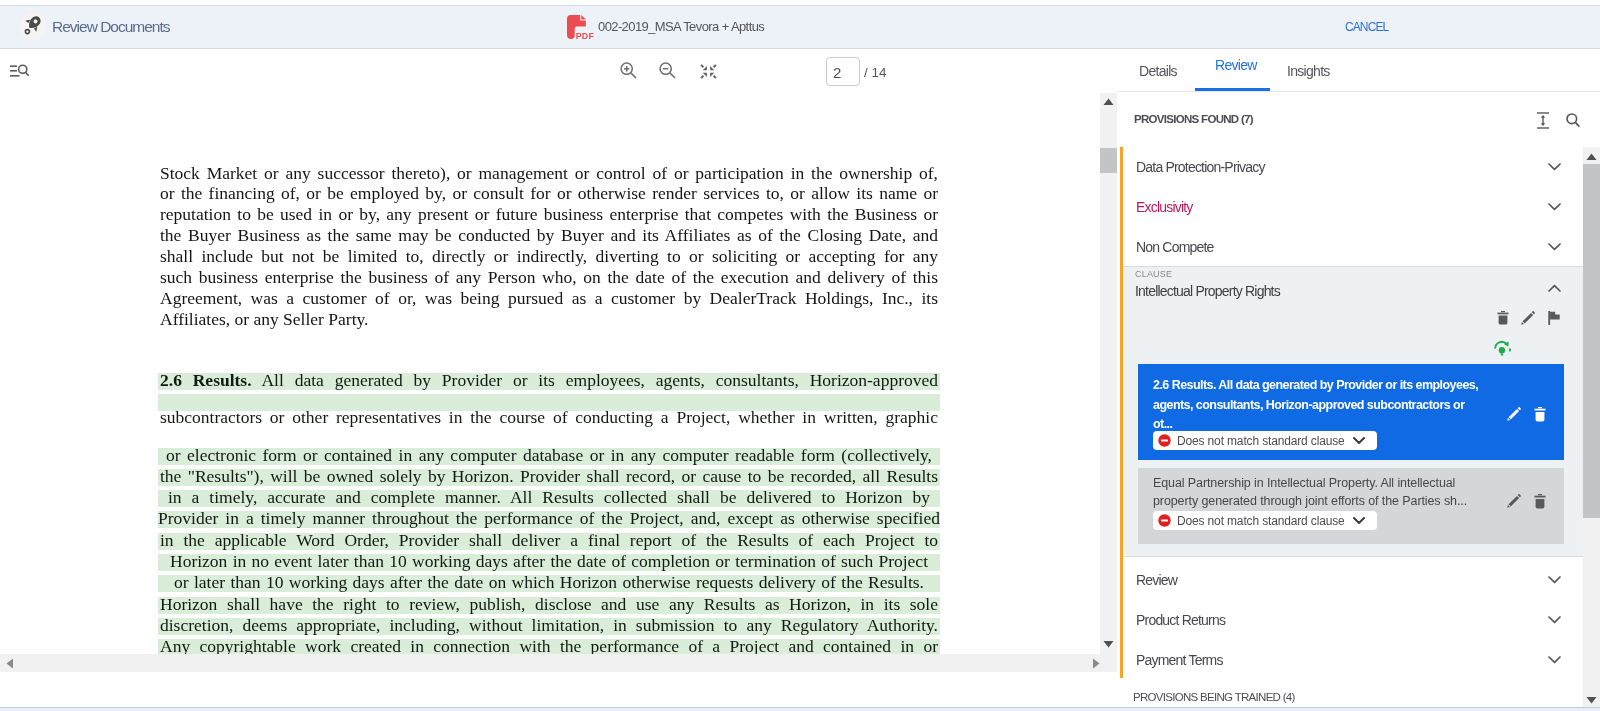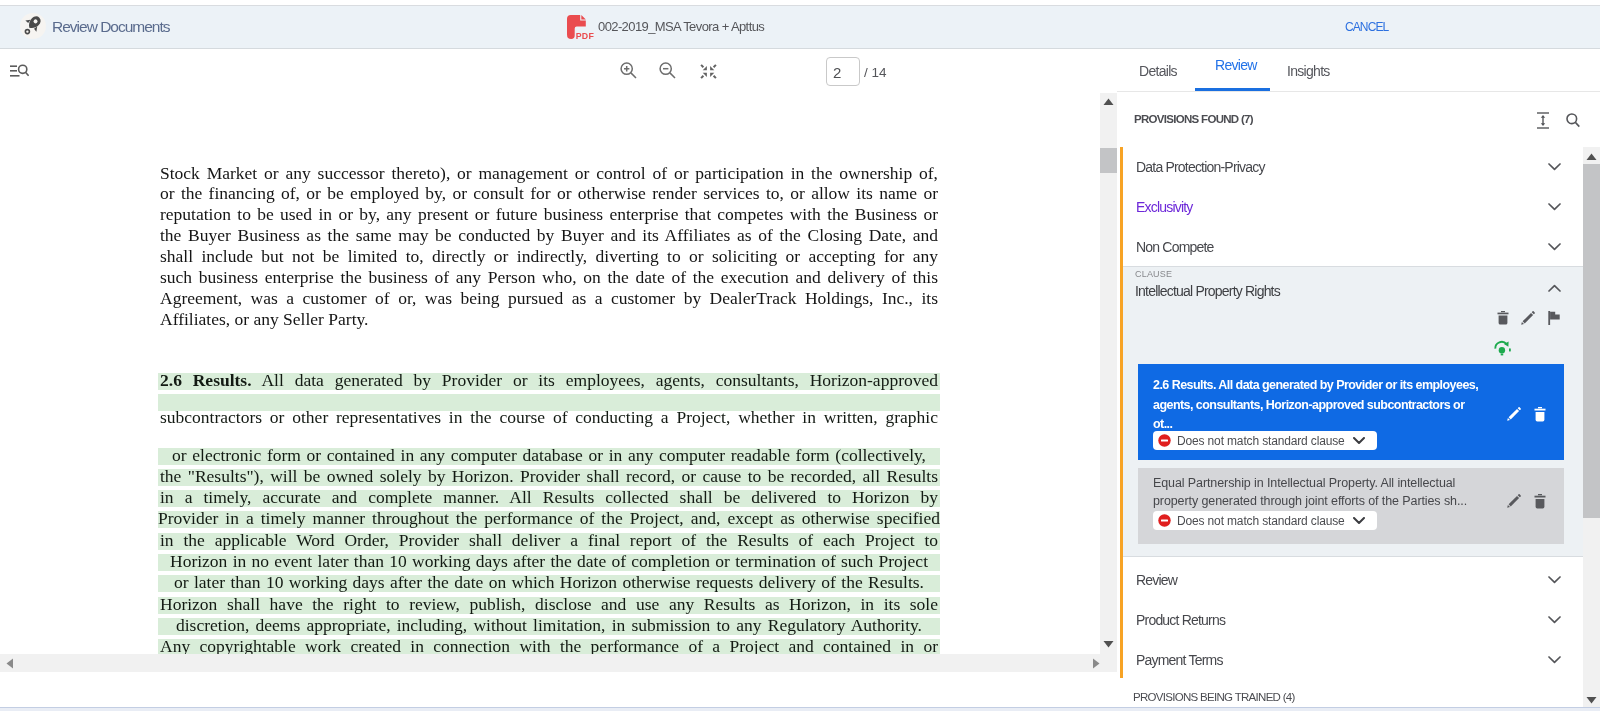--- a/index.html
+++ b/index.html
@@ -86,29 +86,29 @@
 <div style="text-align:justify;text-align-last:justify">reputation to be used in or by, any present or future business enterprise that competes with the Business or</div>
 <div style="text-align:justify;text-align-last:justify">the Buyer Business as the same may be conducted by Buyer and its Affiliates as of the Closing Date, and</div>
 <div style="text-align:justify;text-align-last:justify">shall include but not be limited to, directly or indirectly, diverting to or soliciting or accepting for any</div>
 <div style="text-align:justify;text-align-last:justify">such business enterprise the business of any Person who, on the date of the execution and delivery of this</div>
 <div style="text-align:justify;text-align-last:justify">Agreement, was a customer of or, was being pursued as a customer by DealerTrack Holdings, Inc., its</div>
 <div>Affiliates, or any Seller Party.</div>
 </div>
 <div id="para2" class="abs ser" style="left:158px;top:370px;width:782px;height:286px;overflow:hidden;font-size:17.5px;line-height:21.3px;color:#131a13">
 <div style="background:linear-gradient(180deg,rgba(0,0,0,0) 0 2.8px,#d9edd9 2.8px 19.8px,rgba(0,0,0,0) 19.8px);padding:0 2px;text-align:justify;text-align-last:justify"><b>2.6&nbsp;Results.</b> All data generated by Provider or its employees, agents, consultants, Horizon-approved</div>
 <div style="background:linear-gradient(180deg,rgba(0,0,0,0) 0 2.8px,#d9edd9 2.8px 19.8px,rgba(0,0,0,0) 19.8px);padding:16px 2px;text-align:justify;text-align-last:justify">subcontractors or other representatives in the course of conducting a Project, whether in written, graphic</div>
-<div style="background:linear-gradient(180deg,rgba(0,0,0,0) 0 2.8px,#d9edd9 2.8px 19.8px,rgba(0,0,0,0) 19.8px);padding:0 14px;text-align:justify;text-align-last:justify">or electronic form or contained in any computer database or in any computer readable form (collectively,</div>
+<div style="background:linear-gradient(180deg,rgba(0,0,0,0) 0 2.8px,#d9edd9 2.8px 19.8px,rgba(0,0,0,0) 19.8px);padding:0 8px;text-align:justify;text-align-last:justify">or electronic form or contained in any computer database or in any computer readable form (collectively,</div>
 <div style="background:linear-gradient(180deg,rgba(0,0,0,0) 0 2.8px,#d9edd9 2.8px 19.8px,rgba(0,0,0,0) 19.8px);padding:0 2px;text-align:justify;text-align-last:justify">the "Results"), will be owned solely by Horizon. Provider shall record, or cause to be recorded, all Results</div>
-<div style="background:linear-gradient(180deg,rgba(0,0,0,0) 0 2.8px,#d9edd9 2.8px 19.8px,rgba(0,0,0,0) 19.8px);padding:0 2px;text-align:justify;text-align-last:justify">in a timely, accurate and complete manner. All Results collected shall be delivered to Horizon by</div>
+<div style="background:linear-gradient(180deg,rgba(0,0,0,0) 0 2.8px,#d9edd9 2.8px 19.8px,rgba(0,0,0,0) 19.8px);padding:0 10px;text-align:justify;text-align-last:justify">in a timely, accurate and complete manner. All Results collected shall be delivered to Horizon by</div>
 <div style="background:linear-gradient(180deg,rgba(0,0,0,0) 0 2.8px,#d9edd9 2.8px 19.8px,rgba(0,0,0,0) 19.8px);padding:0 0;text-align:justify;text-align-last:justify">Provider in a timely manner throughout the performance of the Project, and, except as otherwise specified</div>
 <div style="background:linear-gradient(180deg,rgba(0,0,0,0) 0 2.8px,#d9edd9 2.8px 19.8px,rgba(0,0,0,0) 19.8px);padding:0 2px;text-align:justify;text-align-last:justify">in the applicable Word Order, Provider shall deliver a final report of the Results of each Project to</div>
 <div style="background:linear-gradient(180deg,rgba(0,0,0,0) 0 2.8px,#d9edd9 2.8px 19.8px,rgba(0,0,0,0) 19.8px);padding:0 12px;text-align:justify;text-align-last:justify">Horizon in no event later than 10 working days after the date of completion or termination of such Project</div>
 <div style="background:linear-gradient(180deg,rgba(0,0,0,0) 0 2.8px,#d9edd9 2.8px 19.8px,rgba(0,0,0,0) 19.8px);padding:0 16px;text-align:justify;text-align-last:justify">or later than 10 working days after the date on which Horizon otherwise requests delivery of the Results.</div>
 <div style="background:linear-gradient(180deg,rgba(0,0,0,0) 0 2.8px,#d9edd9 2.8px 19.8px,rgba(0,0,0,0) 19.8px);padding:0 2px;text-align:justify;text-align-last:justify">Horizon shall have the right to review, publish, disclose and use any Results as Horizon, in its sole</div>
-<div style="background:linear-gradient(180deg,rgba(0,0,0,0) 0 2.8px,#d9edd9 2.8px 19.8px,rgba(0,0,0,0) 19.8px);padding:0 18px;text-align:justify;text-align-last:justify">discretion, deems appropriate, including, without limitation, in submission to any Regulatory Authority.</div>
+<div style="background:linear-gradient(180deg,rgba(0,0,0,0) 0 2.8px,#d9edd9 2.8px 19.8px,rgba(0,0,0,0) 19.8px);padding:0 2px;text-align:justify;text-align-last:justify">discretion, deems appropriate, including, without limitation, in submission to any Regulatory Authority.</div>
 <div style="background:linear-gradient(180deg,rgba(0,0,0,0) 0 2.8px,#d9edd9 2.8px 19.8px,rgba(0,0,0,0) 19.8px);padding:0 2px;text-align:justify;text-align-last:justify">Any copyrightable work created in connection with the performance of a Project and contained in or</div>
 <div style="background:linear-gradient(180deg,rgba(0,0,0,0) 0 2.8px,#d9edd9 2.8px 19.8px,rgba(0,0,0,0) 19.8px);padding:0 2px;text-align:justify;text-align-last:justify">relating to the Results will be considered a work made for hire, whether published or unpublished, and all</div>
 <div style="background:#d9edd9;padding:0 2px;height:6px;overflow:hidden;margin-top:1.5px">
         <div style="margin-top:-3px;text-align:justify;text-align-last:justify">rights therein will be the property of Horizon as author and owner of copyright in such work; as to the E</div>
       </div>
 </div>
 
 <div class="abs" style="left:1100px;top:93px;width:17px;height:561px;background:#f1f1f1">
   <svg class="abs" style="left:3px;top:5px" width="11" height="8" viewBox="0 0 11 8">
         <path d="M5.5 0.5 L10.5 7 H0.5 Z" fill="#505050"></path>
@@ -150,21 +150,21 @@
         <path d="M9.4 9.4 L13.3 13.6"></path>
       </g>
     </svg>
 
 <div class="abs" style="left:1120px;top:147px;width:3px;height:531px;background:#f7a325"></div>
 
 <div class="abs" style="left:1136px;top:159px;font-size:14px;letter-spacing:-0.8px;color:#46474c">Data Protection-Privacy</div>
 <svg class="abs chevsvg" style="left:1548px;top:163px" width="13" height="8" viewBox="0 0 13 8">
       <path class="chev" d="M1 1 L6.5 6.3 L12 1"></path>
     </svg>
-<div class="abs" style="left:1136px;top:199px;font-size:14px;letter-spacing:-0.8px;color:#6d28d9">Exclusivity</div>
+<div class="abs" style="left:1136px;top:199px;font-size:14px;letter-spacing:-0.8px;color:#be185d">Exclusivity</div>
 <svg class="abs" style="left:1548px;top:203px" width="13" height="8" viewBox="0 0 13 8">
       <path class="chev" d="M1 1 L6.5 6.3 L12 1"></path>
     </svg>
 <div class="abs" style="left:1136px;top:239px;font-size:14px;letter-spacing:-0.8px;color:#46474c">Non Compete</div>
 <svg class="abs" style="left:1548px;top:243px" width="13" height="8" viewBox="0 0 13 8">
       <path class="chev" d="M1 1 L6.5 6.3 L12 1"></path>
     </svg>
 
 <div class="abs" style="left:1123px;top:266px;width:460px;height:291px;background:#edf1f4;border-top:1px solid #d8dce0;border-bottom:1px solid #d8dce0"></div>
 <div class="abs" style="left:1135px;top:269px;font-size:9px;color:#87888c;letter-spacing:0.2px">CLAUSE</div>

